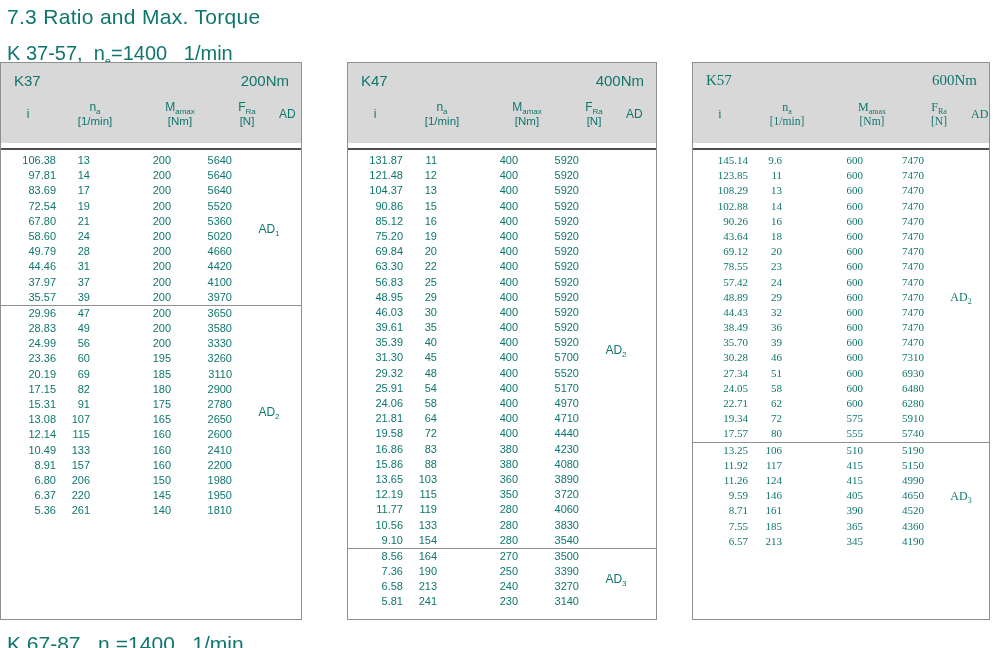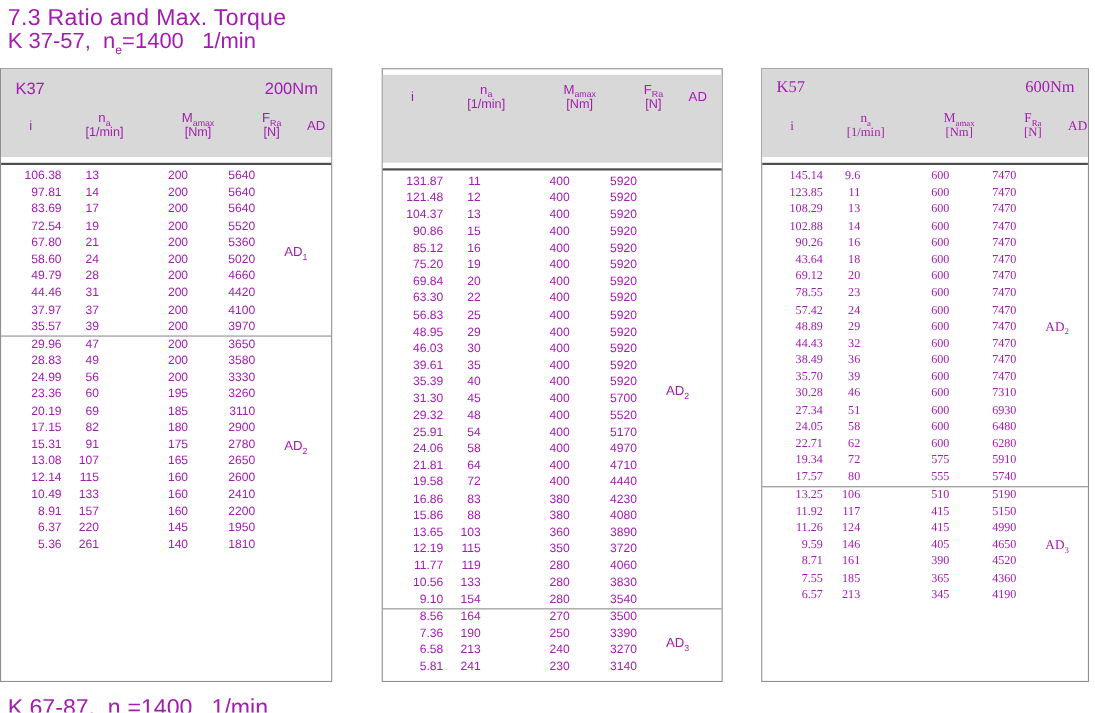--- a/index.html
+++ b/index.html
@@ -2,21 +2,21 @@
 <html><head>
 <meta charset="utf-8">
 <style>
   html,body{margin:0;padding:0;background:#ffffff;}
   .page{
     position:relative;width:995px;height:648px;overflow:hidden;
     background:#ffffff;color:#2e2e2e;
     font-family:"Liberation Sans", sans-serif;
   }
   .doc-title{position:absolute;left:7px;top:5px;font-size:21px;letter-spacing:.3px;white-space:pre;}
-  .doc-subtitle{position:absolute;left:7px;top:27px;font-size:20px;white-space:pre;}
+  .doc-subtitle{position:absolute;left:7px;top:42px;font-size:20px;white-space:pre;}
   .doc-subtitle sub,.doc-footer sub{font-size:11px;line-height:0;}
   .doc-footer{position:absolute;left:7px;top:632px;font-size:21px;white-space:pre;}
 
   .gtable{
     position:absolute;top:62px;height:558px;box-sizing:border-box;
     border:1px solid #8f8f8f;background:#ffffff;
   }
   .ghead{height:80px;background:#d8d8d8;}
   .ghead-row1{display:flex;justify-content:space-between;padding:9px 12px 0 13px;font-size:15px;}
   .gcols{display:grid;grid-template-columns:54px 80px 90px 54px 1fr;margin-top:5px;}
@@ -35,21 +35,21 @@
   .dcell{text-align:right;}
   .ad-label{
     position:absolute;top:50%;transform:translateY(-50%);
     left:238px;width:60px;text-align:center;font-size:12px;
   }
   .ad-label sub{font-size:8px;line-height:0;}
 </style>
 </head>
 <body>
 
-<div class="page" style="color: #a21caf;">
+<div class="page" style="color: #0f766e;">
   <div class="doc-title">7.3 Ratio and Max. Torque</div>
   <div class="doc-subtitle"><span>K 37-57,  n</span><sub>e</sub><span>=1400   1/min</span></div>
 
   <div id="tables-container">
       <div class="gtable" style="left: 0; width: 302px; border-color: rgb(143, 143, 143);">
     <div class="ghead" style="background: rgb(216, 216, 216);">
       <div class="ghead-row1">
         <span>K37</span>
         <span>200Nm</span>
       </div>
@@ -201,37 +201,47 @@
               <span class="dcell">160</span>
               <span class="dcell">2410</span>
             </div>
             <div class="drow">
               <span class="dcell">8.91</span>
               <span class="dcell">157</span>
               <span class="dcell">160</span>
               <span class="dcell">2200</span>
             </div>
             <div class="drow">
+              <span class="dcell">6.80</span>
+              <span class="dcell">206</span>
+              <span class="dcell">150</span>
+              <span class="dcell">1980</span>
+            </div>
+            <div class="drow">
               <span class="dcell">6.37</span>
               <span class="dcell">220</span>
               <span class="dcell">145</span>
               <span class="dcell">1950</span>
             </div>
             <div class="drow">
               <span class="dcell">5.36</span>
               <span class="dcell">261</span>
               <span class="dcell">140</span>
               <span class="dcell">1810</span>
             </div>
             <span class="ad-label"><span>AD</span><sub>2</sub></span>
           </div>
         </div>
   </div>
       <div class="gtable" style="left: 347px; width: 310px; border-color: rgb(143, 143, 143);">
     <div class="ghead" style="background: rgb(216, 216, 216);">
+      <div class="ghead-row1">
+        <span>K47</span>
+        <span>400Nm</span>
+      </div>
       <div class="gcols">
         <div class="gcol">
           <span class="main">i</span>
         </div>
         <div class="gcol">
           <span class="main"><span>n</span><sub>a</sub></span>
           <span class="unit">[1/min]</span>
         </div>
         <div class="gcol">
           <span class="main"><span>M</span><sub>amax</sub></span>

